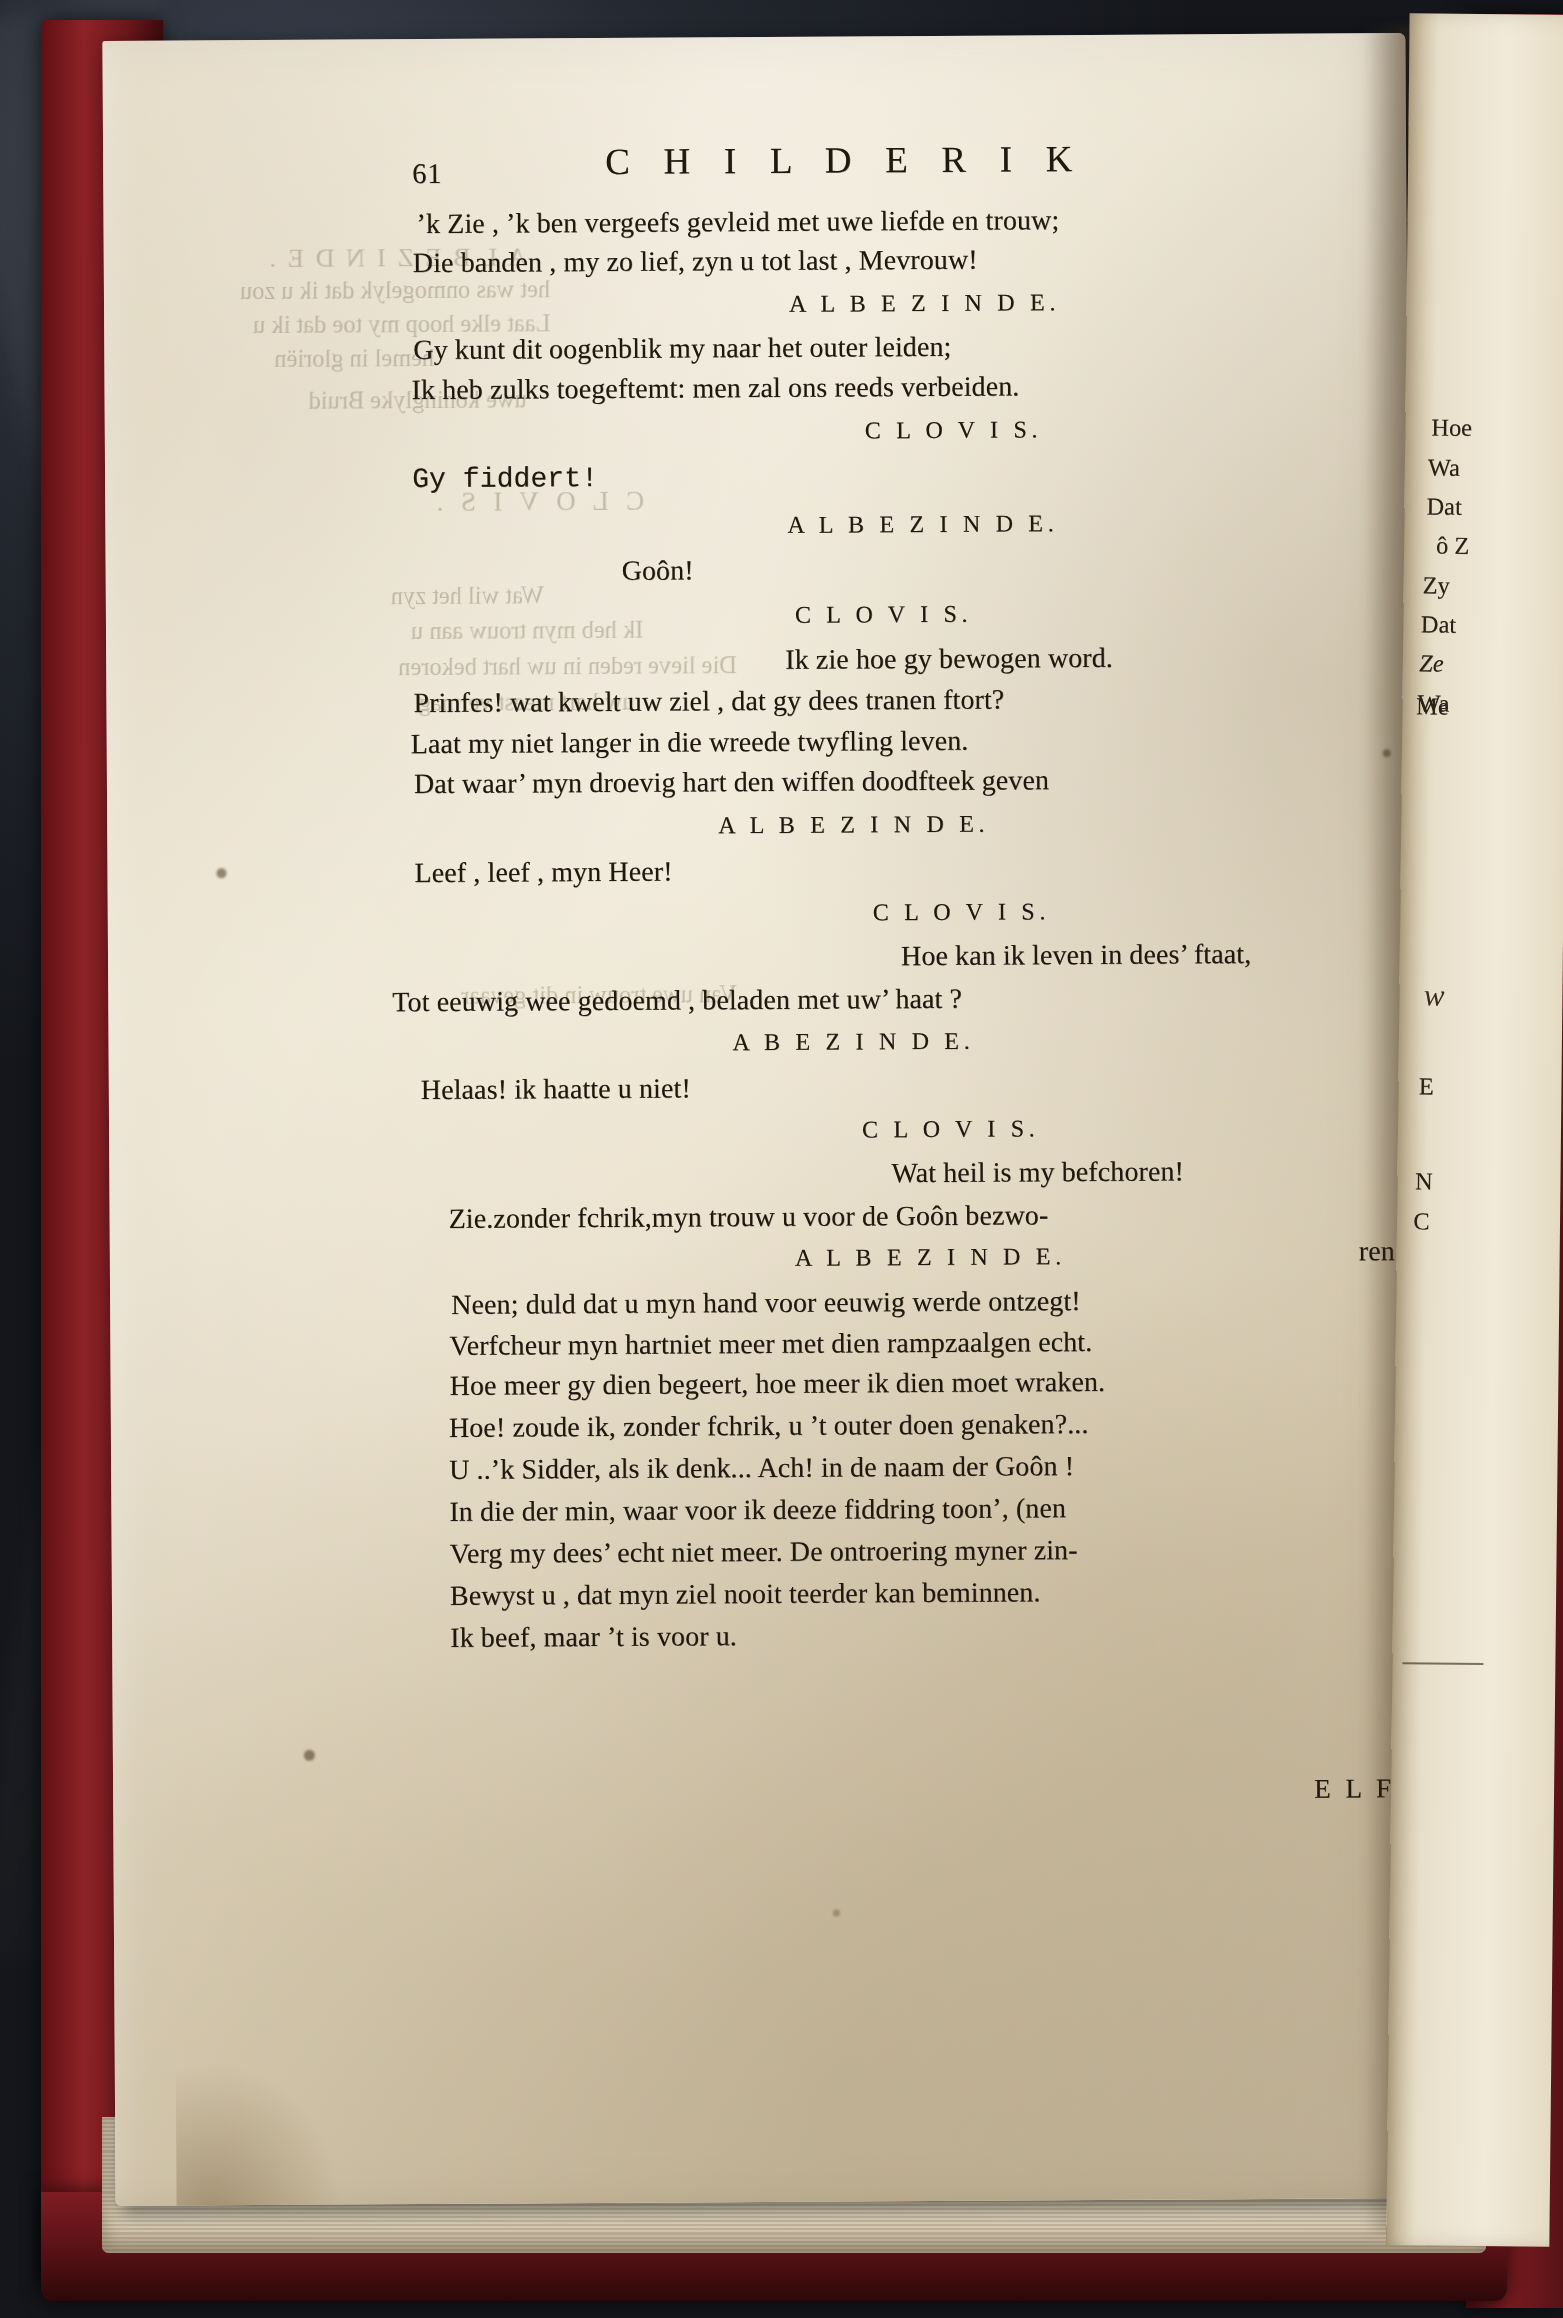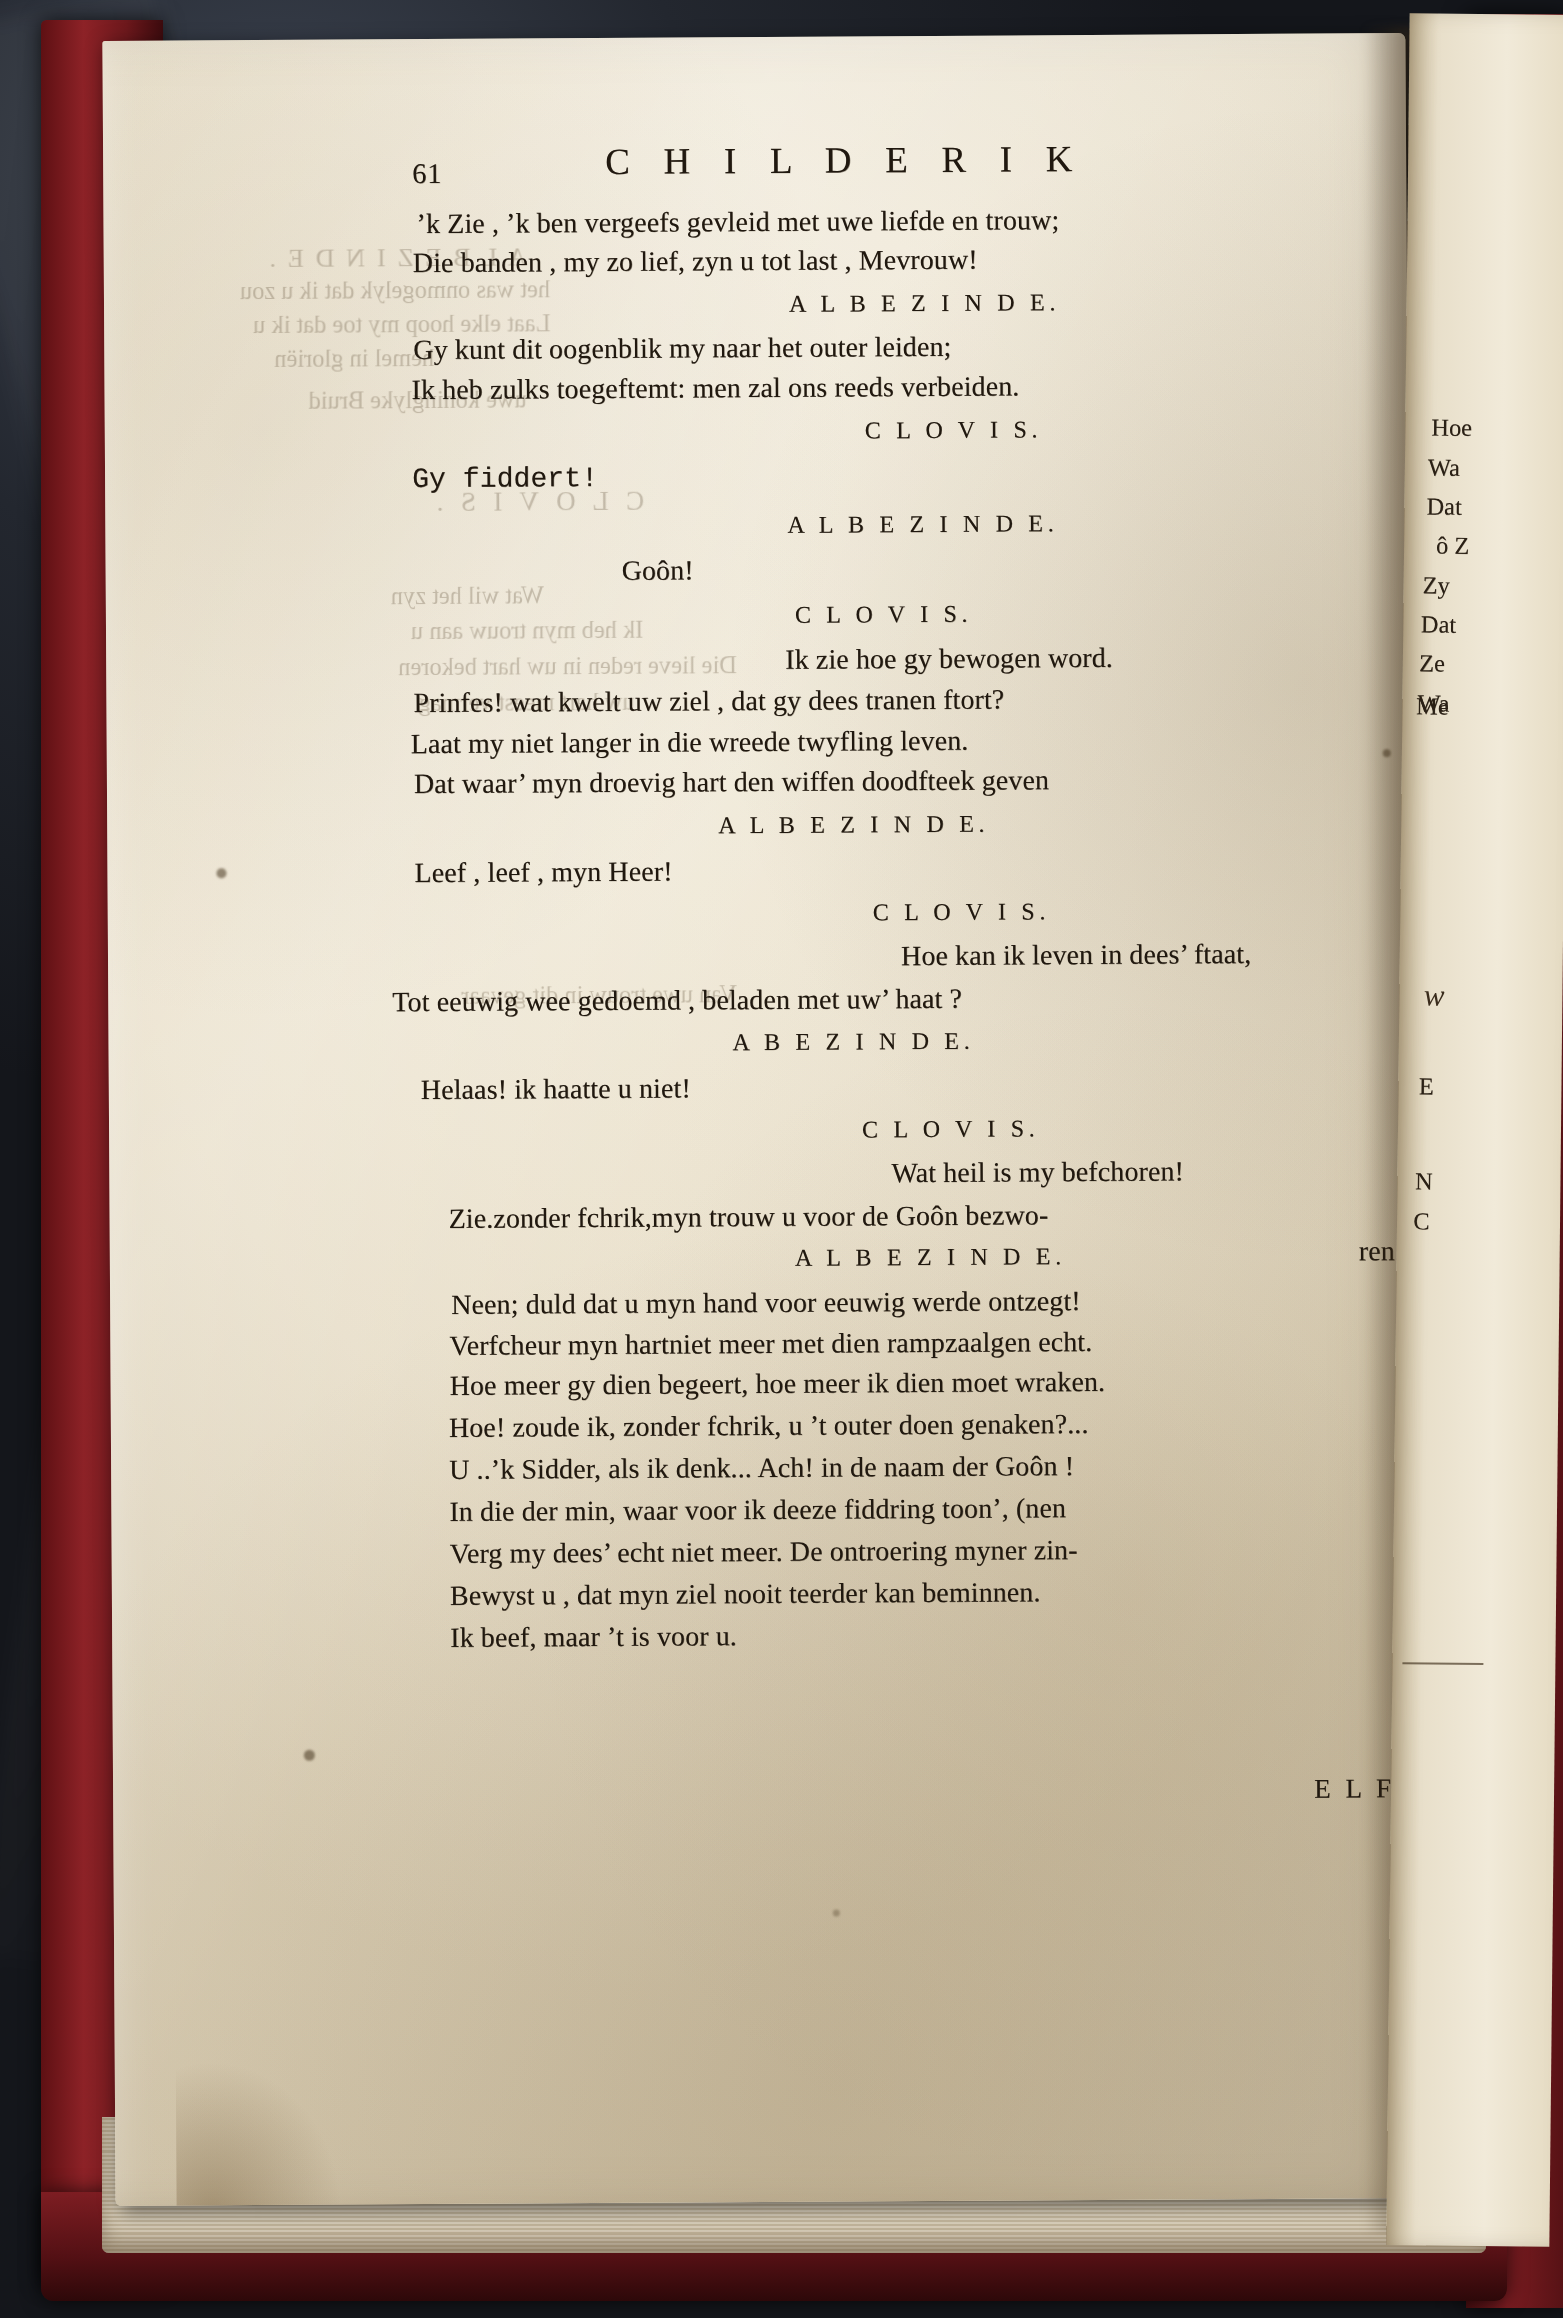--- a/index.html
+++ b/index.html
@@ -298,21 +298,21 @@
 
     <div id="gutter"></div>
 
     <div id="page-right">
       <div class="rline" style="left:26px; top:400px;">Hoe</div>
       <div class="rline" style="left:23px; top:440px;">Wa</div>
       <div class="rline" style="left:22px; top:479px;">Dat</div>
       <div class="rline" style="left:32px; top:518px;">ô Z</div>
       <div class="rline" style="left:19px; top:558px;">Zy</div>
       <div class="rline" style="left:17.6px; top:597px;">Dat</div>
-      <div class="rline" style="left:16.3px; top:636px;">Ze</div>
+      <div class="rline" style="left:16.3px; top:636px;font-style:italic;">Ze</div>
       <div class="rline" style="left:15px; top:676px;">Wa</div>
       <div class="rline" style="left:13.6px; top:679px;">Me</div>
 
       <div class="rorn" style="left:24.4px; top:964px; font-size:31px; font-style:italic;">w</div>
       <div class="rline" style="left:20.4px; top:1059px;">E</div>
       <div class="rline" style="left:17.6px; top:1154px;">N</div>
       <div class="rline" style="left:16.3px; top:1194px;">C</div>
 
       <div style="position:absolute; left:9.5px; top:1649px; width:81px; height:2px; background:#4a3a26; opacity:.7;"></div>
     </div>

